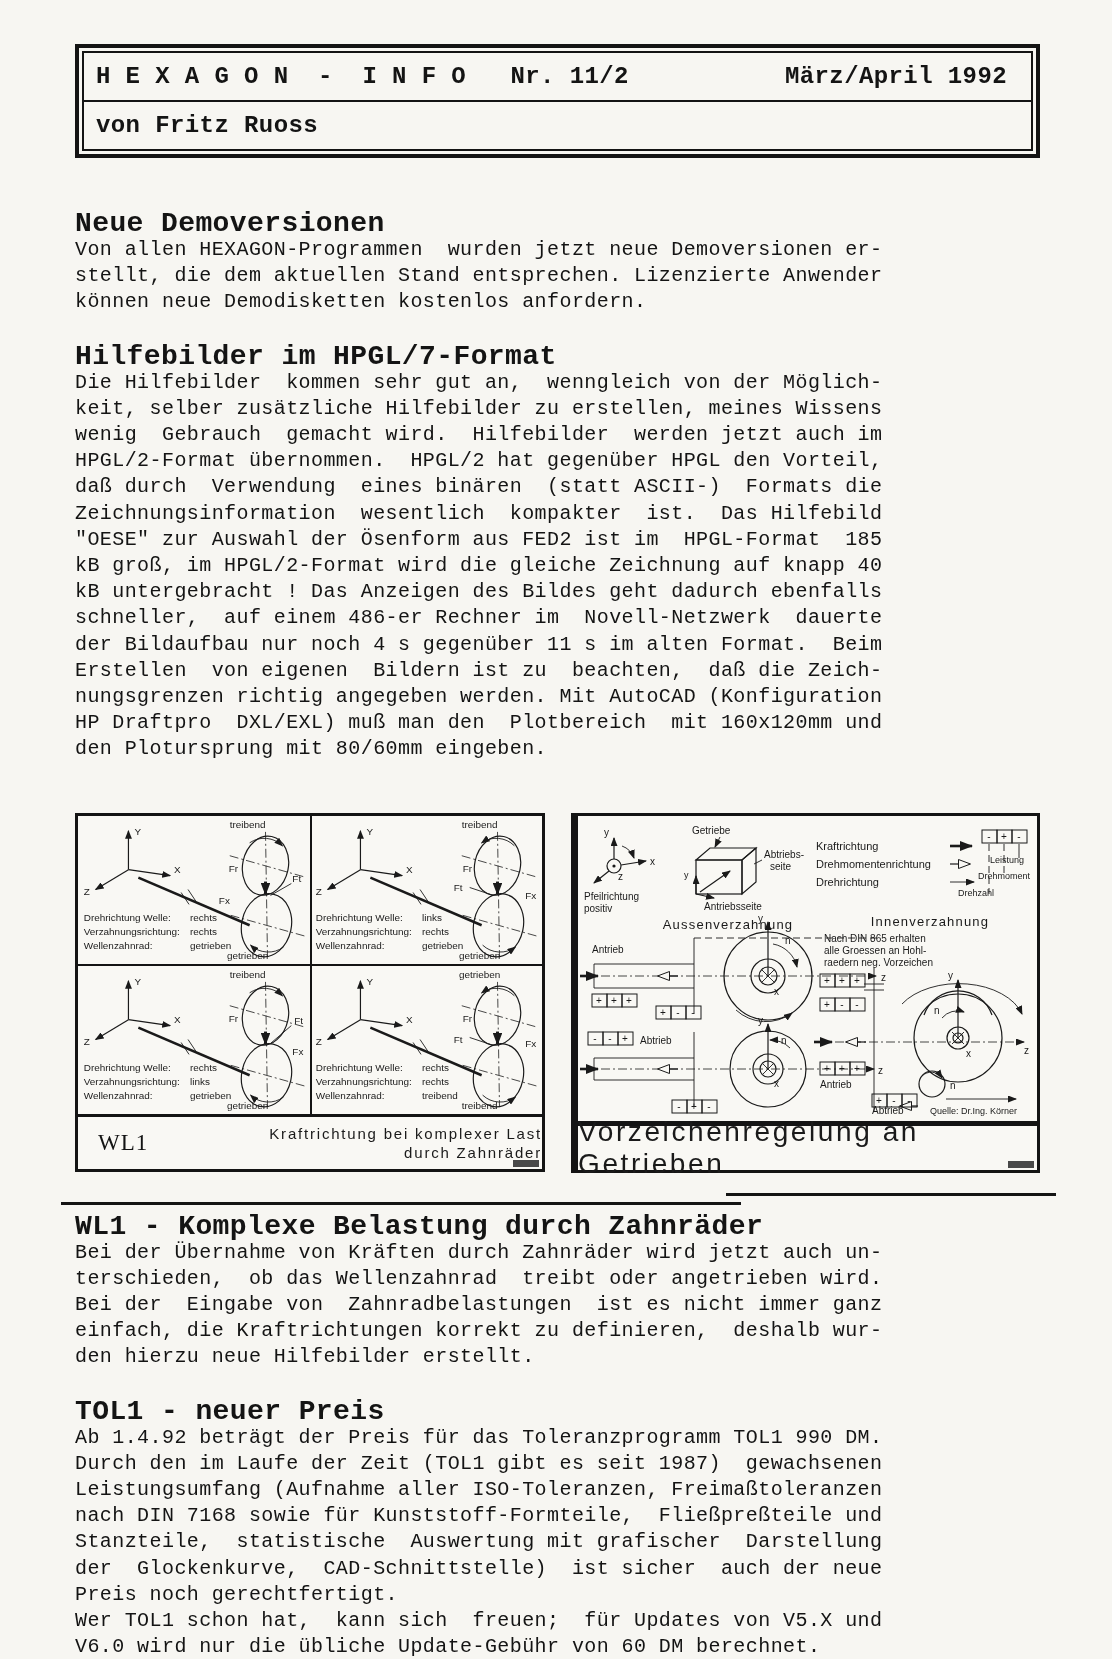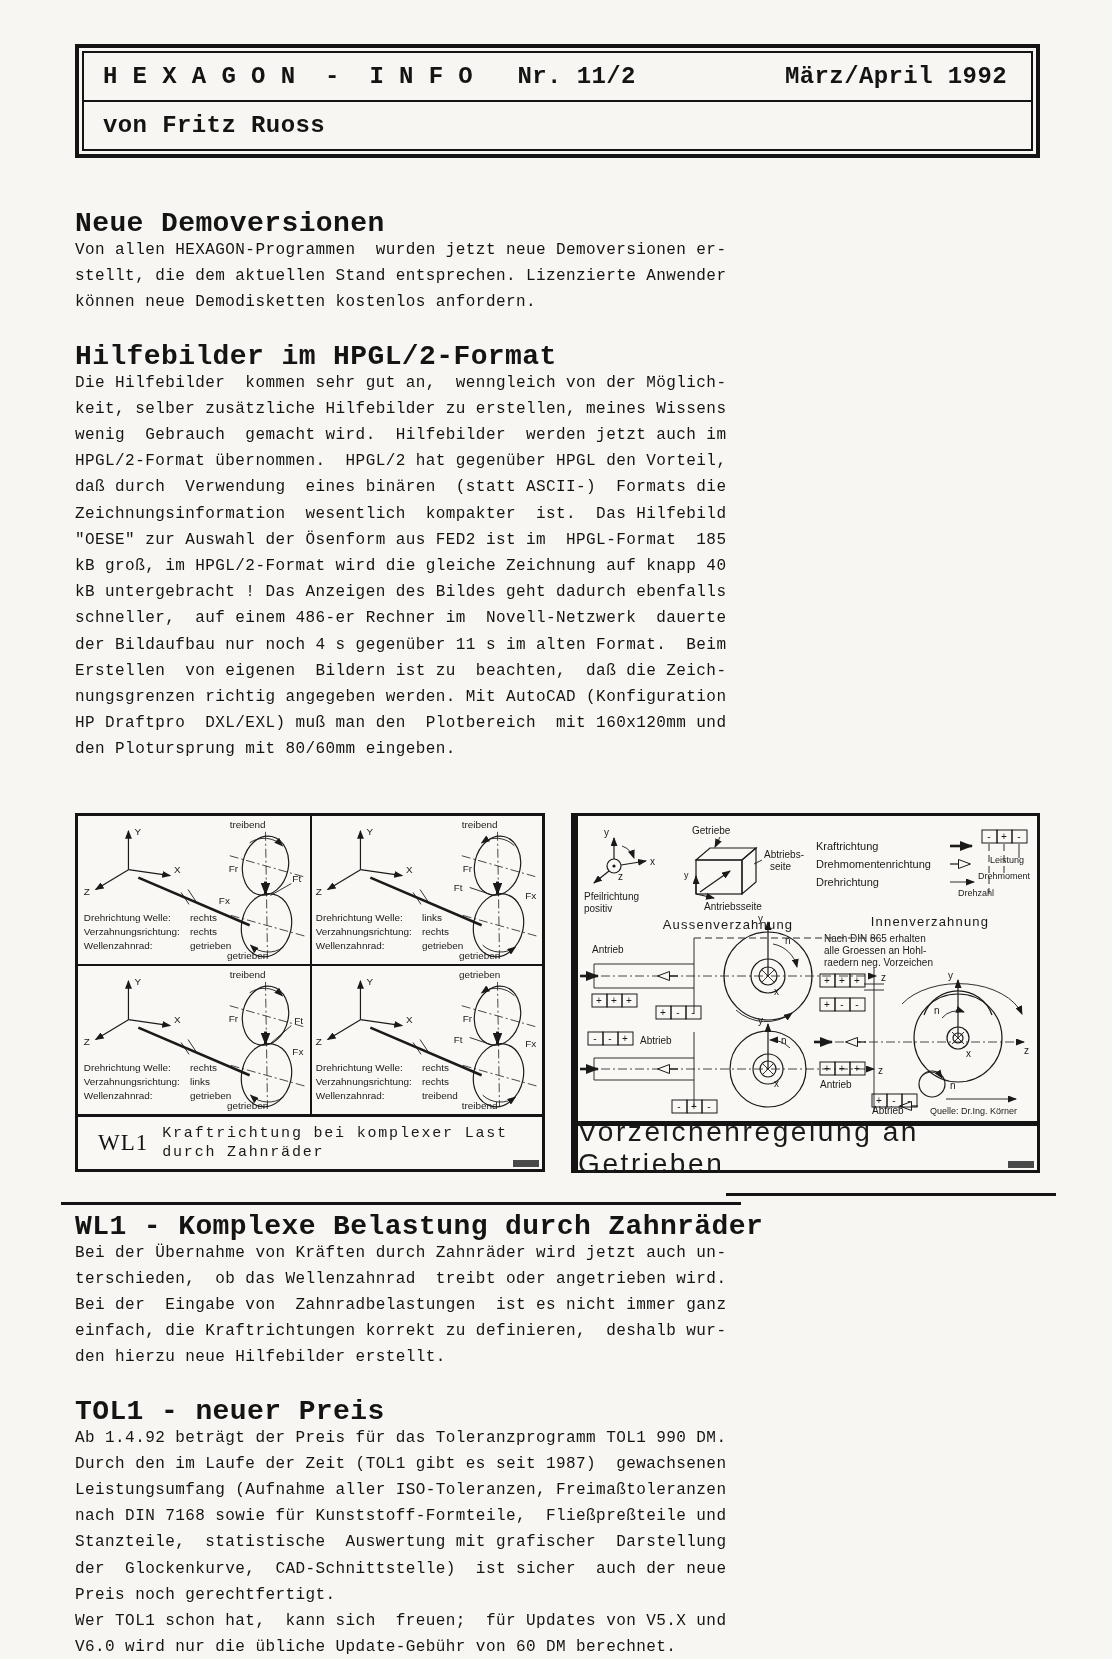--- a/index.html
+++ b/index.html
@@ -7,40 +7,40 @@
     width:1112px;height:1659px;overflow:hidden;
     background:#f7f6f2;color:#141414;
     font-family:"Liberation Mono",monospace;
   }
   .page{padding:44px 72px 0 75px;}
 
   
   .masthead{border:4px solid #141414;padding:3px;background:#f7f6f2;}
   .masthead-inner{border:2px solid #141414;}
   .mast-row{display:flex;justify-content:space-between;align-items:center;
-    padding:10px 24px 10px 19px;font-size:24px;font-weight:700;letter-spacing:.4px;white-space:pre;}
+    padding:10px 24px 10px 12px;font-size:24px;font-weight:700;letter-spacing:.4px;white-space:pre;}
   .mast-row.first{border-bottom:2px solid #141414;}
 
   
   .sec{margin-top:27px;}
   .sec.first{margin-top:52px;}
   .sec h2{font-size:28px;line-height:27px;margin:0;font-weight:700;letter-spacing:.4px;white-space:pre;}
-  .sec .body{font-size:16px;line-height:26.2px;letter-spacing:.42px;white-space:pre;}
+  .sec .body{font-size:20px;line-height:26.2px;letter-spacing:.42px;white-space:pre;}
 
   
   .figures{margin-top:50px;display:flex;gap:26px;align-items:flex-start;}
   figure{margin:0;position:relative;background:#f9f8f4;}
   .wl1-figure{border:3px solid #141414;width:470px;}
   .wl1-grid{display:grid;grid-template-columns:232px 232px;}
   .wl1-cell{width:232px;height:148px;}
   .wl1-cell.br{border-right:2px solid #141414;}
   .wl1-cell.bb{border-bottom:2px solid #141414;}
   .wl1-footer{border-top:3px solid #141414;height:52px;display:flex;align-items:center;position:relative;}
   .wl1-id{font-family:"Liberation Serif",serif;font-size:23px;padding:0 14px 0 20px;letter-spacing:1px;}
-  .wl1-cap{flex:1;text-align:left;font-family:Liberation Mono, monospace;
+  .wl1-cap{flex:1;text-align:right;font-family:Liberation Sans, sans-serif;
     font-size:15px;letter-spacing:1.8px;line-height:19px;color:#1a1a1a;}
   .vz-figure{border:3px solid #141414;border-left:7px solid #141414;width:467px;}
   .vz-footer{border-top:5px solid #141414;height:44px;display:flex;align-items:center;justify-content:center;position:relative;}
   .vz-cap{font-family:"Liberation Sans",sans-serif;font-size:28px;letter-spacing:2.6px;color:#1a1a1a;}
   .stamp{position:absolute;right:3px;bottom:2px;width:26px;height:7px;background:#2a2a2a;opacity:.85;}
 
   
   svg text{font-family:"Liberation Sans",sans-serif;fill:#1a1a1a;}
   .ln{stroke:#1a1a1a;stroke-width:1.2;fill:none;}
   .lnThin{stroke:#1a1a1a;stroke-width:.9;fill:none;}
@@ -90,21 +90,21 @@
   </div>
 
   <section class="sec first">
     <h2>Neue Demoversionen</h2>
     <div class="body">Von allen HEXAGON-Programmen  wurden jetzt neue Demoversionen er-
 stellt, die dem aktuellen Stand entsprechen. Lizenzierte Anwender
 können neue Demodisketten kostenlos anfordern.</div>
   </section>
 
   <section class="sec">
-    <h2>Hilfebilder im HPGL/2-Format</h2>
+    <h2>Hilfebilder im HPGL/7-Format</h2>
     <div class="body">Die Hilfebilder  kommen sehr gut an,  wenngleich von der Möglich-
 keit, selber zusätzliche Hilfebilder zu erstellen, meines Wissens
 wenig  Gebrauch  gemacht wird.  Hilfebilder  werden jetzt auch im
 HPGL/2-Format übernommen.  HPGL/2 hat gegenüber HPGL den Vorteil,
 daß durch  Verwendung  eines binären  (statt ASCII-)  Formats die
 Zeichnungsinformation  wesentlich  kompakter  ist.  Das Hilfebild
 "OESE" zur Auswahl der Ösenform aus FED2 ist im  HPGL-Format  185
 kB groß, im HPGL/2-Format wird die gleiche Zeichnung auf knapp 40
 kB untergebracht ! Das Anzeigen des Bildes geht dadurch ebenfalls
 schneller,  auf einem 486-er Rechner im  Novell-Netzwerk  dauerte

